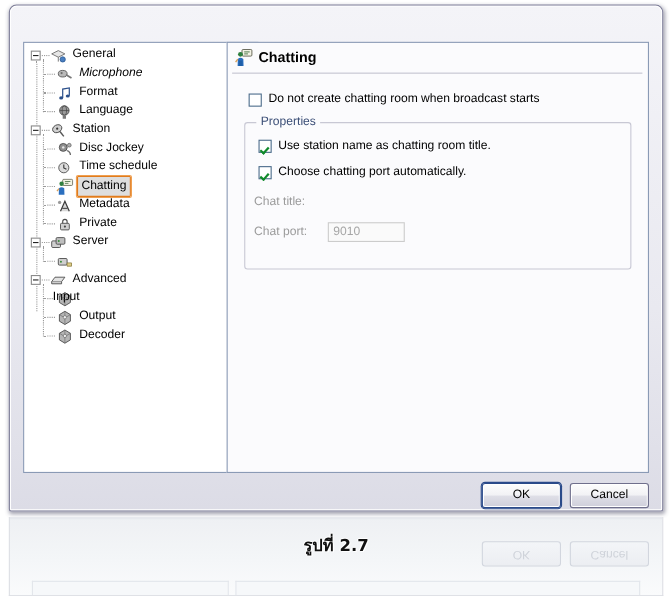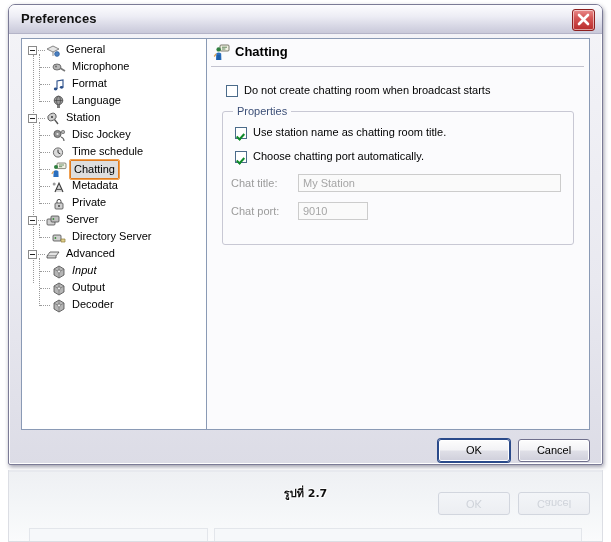--- a/index.html
+++ b/index.html
@@ -159,58 +159,50 @@
     border:1px solid #e3e6eb;border-bottom:none;background:#f6f8fa;box-sizing:border-box;
   }
   #ghost-panel-r{
     position:absolute;left:205px;top:58px;right:20px;height:40px;
     border:1px solid #e3e6eb;border-bottom:none;background:#f6f8fa;box-sizing:border-box;
   }
   #ghost-top-strip{position:absolute;left:0;top:0;right:0;height:2px;background:#e7e9ee;}
 
   #caption{
     position:absolute;left:0;right:0;top:484px;text-align:center;
-    font-size:11px;font-weight:bold;color:#111;
+    font-size:15px;font-weight:bold;color:#111;
     text-shadow:1px 1px 0 #ffffff, -1px 0 0 #ffffff, 0 -1px 0 #ffffff;
     font-family:"DejaVu Sans","Liberation Sans",sans-serif;
   }
 </style>
 </head>
 <body>
 
 <div id="page">
 
   <div id="dialog">
 
-    <div id="titlebar">
-      <div id="title-text">Preferences</div>
-      <div id="close-btn">
-        <svg width="15" height="15" viewBox="0 0 15 15">
-          <path d="M3 3 L12 12 M12 3 L3 12" stroke="#ffffff" stroke-width="2.6" stroke-linecap="round" fill="none"></path>
-        </svg>
-      </div>
-    </div>
 
     <div id="dlg-body">
 
       <div id="tree-panel">
 
         <div class="dotv" style="left:11px;top:16px;height:228px;"></div>
 
         <div id="tree-nodes">
             <div class="tnode" style="left:6px;top:3px;"><span class="texpander"></span><span class="doth" style="left:10px;top:8px;width:7px;"></span><span class="ticon" style="left:17px;"><svg width="16" height="16" viewBox="0 0 16 16">
                   <path d="M2 6 L8 3 L14 6 L8 9 Z" fill="#e6e6e6" stroke="#6a6a6a" stroke-width=".8"></path>
                   <path d="M8 9 L8 13" stroke="#6a6a6a" stroke-width=".8"></path>
                   <circle cx="12" cy="11" r="2.4" fill="#4a7fc1" stroke="#2b5a93" stroke-width=".7"></circle>
                 </svg></span><span class="tlabel" style="margin-left:36px;display:inline-block;">General</span></div>
             <div class="tnode" style="left:24px;top:20px;"><span class="doth" style="left:-6px;top:8px;width:10px;"></span><span class="ticon" style="left:5px;"><svg width="16" height="16" viewBox="0 0 16 16">
                   <ellipse cx="6" cy="7" rx="4" ry="3" fill="#b9b9b9" stroke="#555" stroke-width=".8"></ellipse>
                   <path d="M9 8 L14 11" stroke="#777" stroke-width="1.6"></path>
                   <circle cx="5" cy="6.4" r="1" fill="#6d6d6d"></circle>
-                </svg></span><span class="tlabel" style="margin-left:24px;display:inline-block;">Microphone</span></div>
+                </svg></span><span class="tlabel" style="margin-left:24px;display:inline-block;font-style:italic;">Microphone</span></div>
             <div class="tnode" style="left:24px;top:37px;"><span class="doth" style="left:-6px;top:8px;width:10px;"></span><span class="ticon" style="left:5px;"><svg width="16" height="16" viewBox="0 0 16 16">
                   <path d="M6 12 L6 4 L12 3 L12 10" stroke="#2b4f8a" stroke-width="1.1" fill="none"></path>
                   <ellipse cx="4.6" cy="12" rx="1.8" ry="1.4" fill="#2b4f8a"></ellipse>
                   <ellipse cx="10.6" cy="10.3" rx="1.8" ry="1.4" fill="#2b4f8a"></ellipse>
                 </svg></span><span class="tlabel" style="margin-left:24px;display:inline-block;">Format</span></div>
             <div class="tnode" style="left:24px;top:54px;"><span class="doth" style="left:-6px;top:8px;width:10px;"></span><span class="ticon" style="left:5px;"><svg width="16" height="16" viewBox="0 0 16 16">
                   <circle cx="7.5" cy="6.5" r="4.3" fill="#9a9a9a" stroke="#4a4a4a" stroke-width=".8"></circle>
                   <ellipse cx="7.5" cy="6.5" rx="2" ry="4.3" fill="none" stroke="#3d3d3d" stroke-width=".6"></ellipse>
                   <path d="M3.3 6.5h8.4" stroke="#3d3d3d" stroke-width=".6"></path>
                   <path d="M6 11 l3 0 l0 3 l-3 0z" fill="#7a7a7a"></path>
@@ -249,30 +241,30 @@
                 </svg></span><span class="tlabel" style="margin-left:24px;display:inline-block;">Private</span></div>
             <div class="tnode" style="left:6px;top:173px;"><span class="texpander"></span><span class="doth" style="left:10px;top:8px;width:7px;"></span><span class="ticon" style="left:17px;"><svg width="16" height="16" viewBox="0 0 16 16">
                   <rect x="2" y="6" width="8" height="6" rx="1" fill="#d0d0d0" stroke="#4a4a4a" stroke-width=".8"></rect>
                   <rect x="6" y="3" width="8" height="6" rx="1" fill="#bfbfbf" stroke="#4a4a4a" stroke-width=".8"></rect>
                   <circle cx="8.4" cy="6" r=".9" fill="#3a8a3a"></circle>
                 </svg></span><span class="tlabel" style="margin-left:36px;display:inline-block;">Server</span></div>
             <div class="tnode" style="left:24px;top:190px;"><span class="doth" style="left:-6px;top:8px;width:10px;"></span><span class="ticon" style="left:5px;"><svg width="16" height="16" viewBox="0 0 16 16">
                   <rect x="2" y="5" width="8" height="6" rx="1" fill="#cfcfcf" stroke="#4a4a4a" stroke-width=".8"></rect>
                   <path d="M10 12 h4 v-3 h-4z" fill="#e0d08a" stroke="#8a7a3a" stroke-width=".7"></path>
                   <circle cx="4.4" cy="8" r=".9" fill="#3a8a3a"></circle>
-                </svg></span><span class="tlabel" style="margin-left:24px;display:inline-block;">Directory Server</span></div>
+                </svg></span></div>
             <div class="tnode" style="left:6px;top:207px;"><span class="texpander"></span><span class="doth" style="left:10px;top:8px;width:7px;"></span><span class="ticon" style="left:17px;"><svg width="16" height="16" viewBox="0 0 16 16">
                   <path d="M2 9 L5 5 h9 l-3 4z" fill="#e3e3e3" stroke="#4a4a4a" stroke-width=".8"></path>
                   <path d="M2 9 v2 h9 v-2" fill="#cfcfcf" stroke="#4a4a4a" stroke-width=".8"></path>
                 </svg></span><span class="tlabel" style="margin-left:36px;display:inline-block;">Advanced</span></div>
             <div class="tnode" style="left:24px;top:224px;"><span class="doth" style="left:-6px;top:8px;width:10px;"></span><span class="ticon" style="left:5px;"><svg width="16" height="16" viewBox="0 0 16 16">
                   <path d="M8 2 L13 5 L13 11 L8 14 L3 11 L3 5 Z" fill="#b5b5b5" stroke="#4a4a4a" stroke-width=".8"></path>
                   <path d="M8 2 L8 8 L3 5 M8 8 L13 5 M8 8 L8 14" stroke="#6a6a6a" stroke-width=".6" fill="none"></path>
                   <circle cx="8" cy="7.4" r="1.5" fill="#efefef" stroke="#555" stroke-width=".5"></circle>
-                </svg></span><span class="tlabel" style="margin-left:24px;display:inline-block;font-style:italic;">Input</span></div>
+                </svg></span><span class="tlabel" style="display:inline-block;">Input</span></div>
             <div class="tnode" style="left:24px;top:241px;"><span class="doth" style="left:-6px;top:8px;width:10px;"></span><span class="ticon" style="left:5px;"><svg width="16" height="16" viewBox="0 0 16 16">
                   <path d="M8 2 L13 5 L13 11 L8 14 L3 11 L3 5 Z" fill="#b5b5b5" stroke="#4a4a4a" stroke-width=".8"></path>
                   <path d="M8 2 L8 8 L3 5 M8 8 L13 5 M8 8 L8 14" stroke="#6a6a6a" stroke-width=".6" fill="none"></path>
                   <circle cx="8" cy="7.4" r="1.5" fill="#efefef" stroke="#555" stroke-width=".5"></circle>
                 </svg></span><span class="tlabel" style="margin-left:24px;display:inline-block;">Output</span></div>
             <div class="tnode" style="left:24px;top:258px;"><span class="doth" style="left:-6px;top:8px;width:10px;"></span><span class="ticon" style="left:5px;"><svg width="16" height="16" viewBox="0 0 16 16">
                   <path d="M8 2 L13 5 L13 11 L8 14 L3 11 L3 5 Z" fill="#b5b5b5" stroke="#4a4a4a" stroke-width=".8"></path>
                   <path d="M8 2 L8 8 L3 5 M8 8 L13 5 M8 8 L8 14" stroke="#6a6a6a" stroke-width=".6" fill="none"></path>
                   <circle cx="8" cy="7.4" r="1.5" fill="#efefef" stroke="#555" stroke-width=".5"></circle>
                 </svg></span><span class="tlabel" style="margin-left:24px;display:inline-block;">Decoder</span></div>
@@ -310,21 +302,20 @@
             <span class="chk on"></span>
             <span class="chk-label">Use station name as chatting room title.</span>
           </div>
 
           <div id="gb-row2">
             <span class="chk on"></span>
             <span class="chk-label">Choose chatting port automatically.</span>
           </div>
 
           <div class="fld-label" id="lbl-title">Chat title:</div>
-          <div class="fld" id="fld-title">My Station</div>
 
           <div class="fld-label" id="lbl-port">Chat port:</div>
           <div class="fld" id="fld-port">9010</div>
         </div>
 
       </div>
 
       <div class="btn" id="btn-ok">OK</div>
       <div class="btn" id="btn-cancel">Cancel</div>
 

